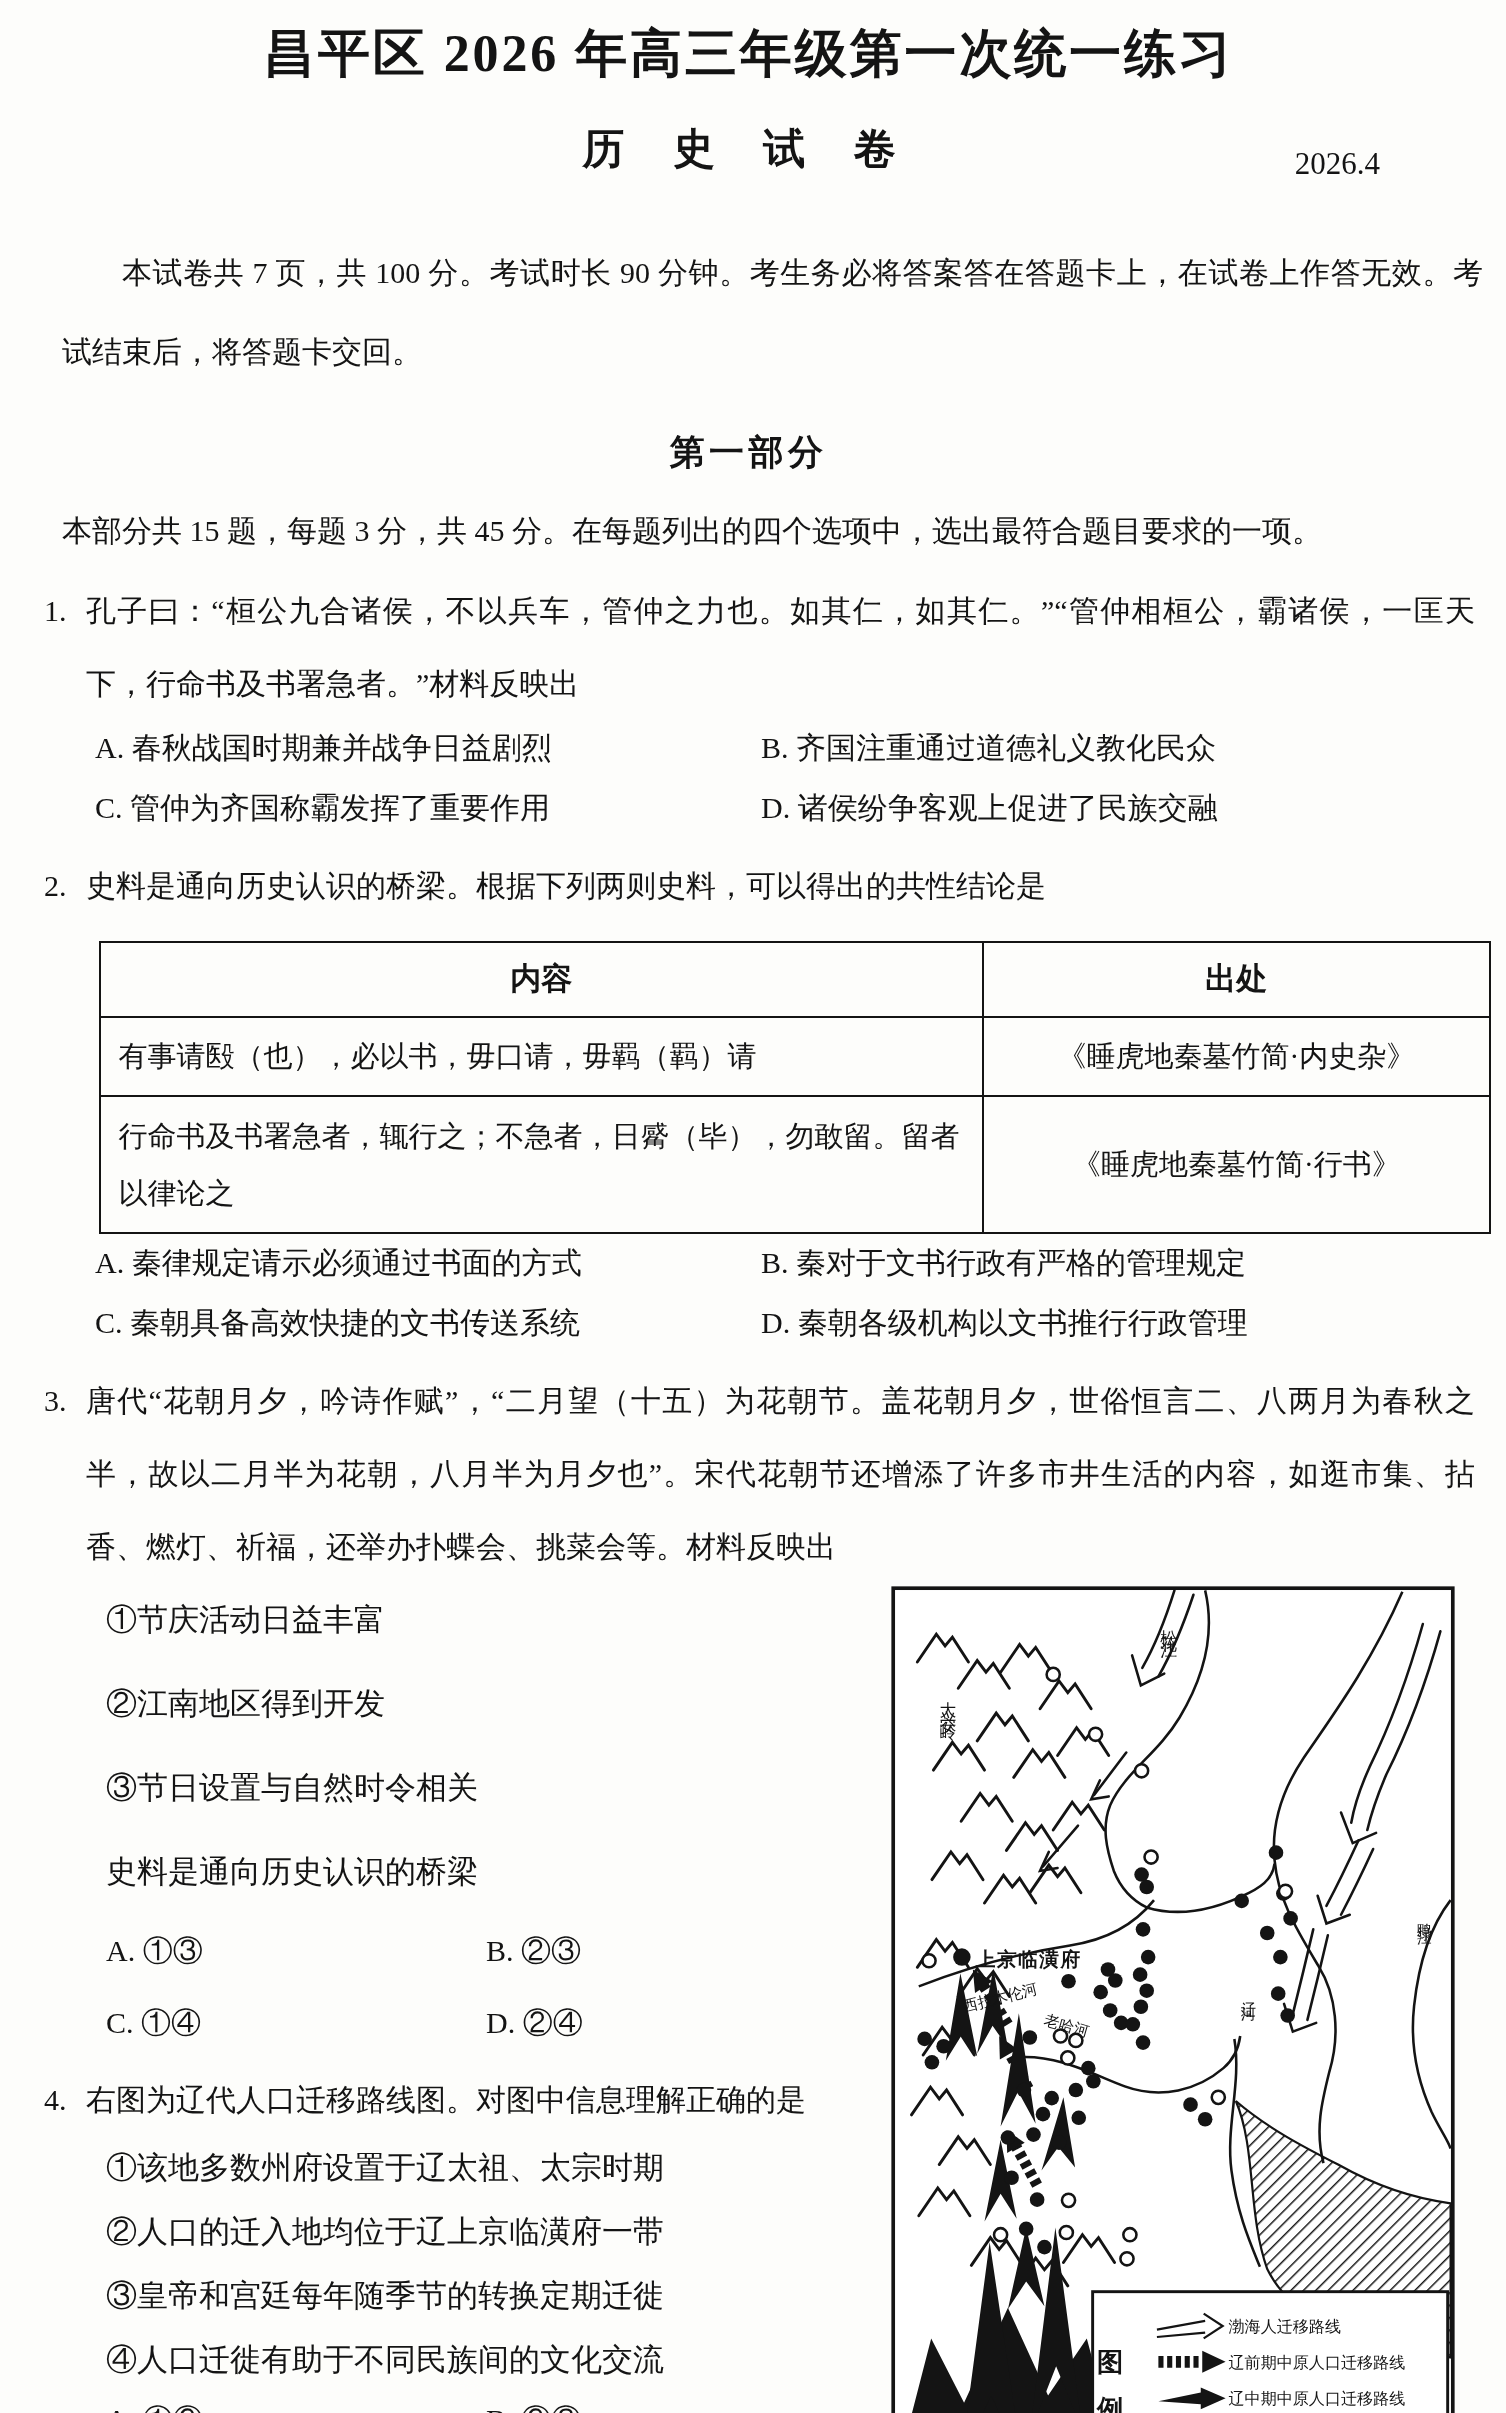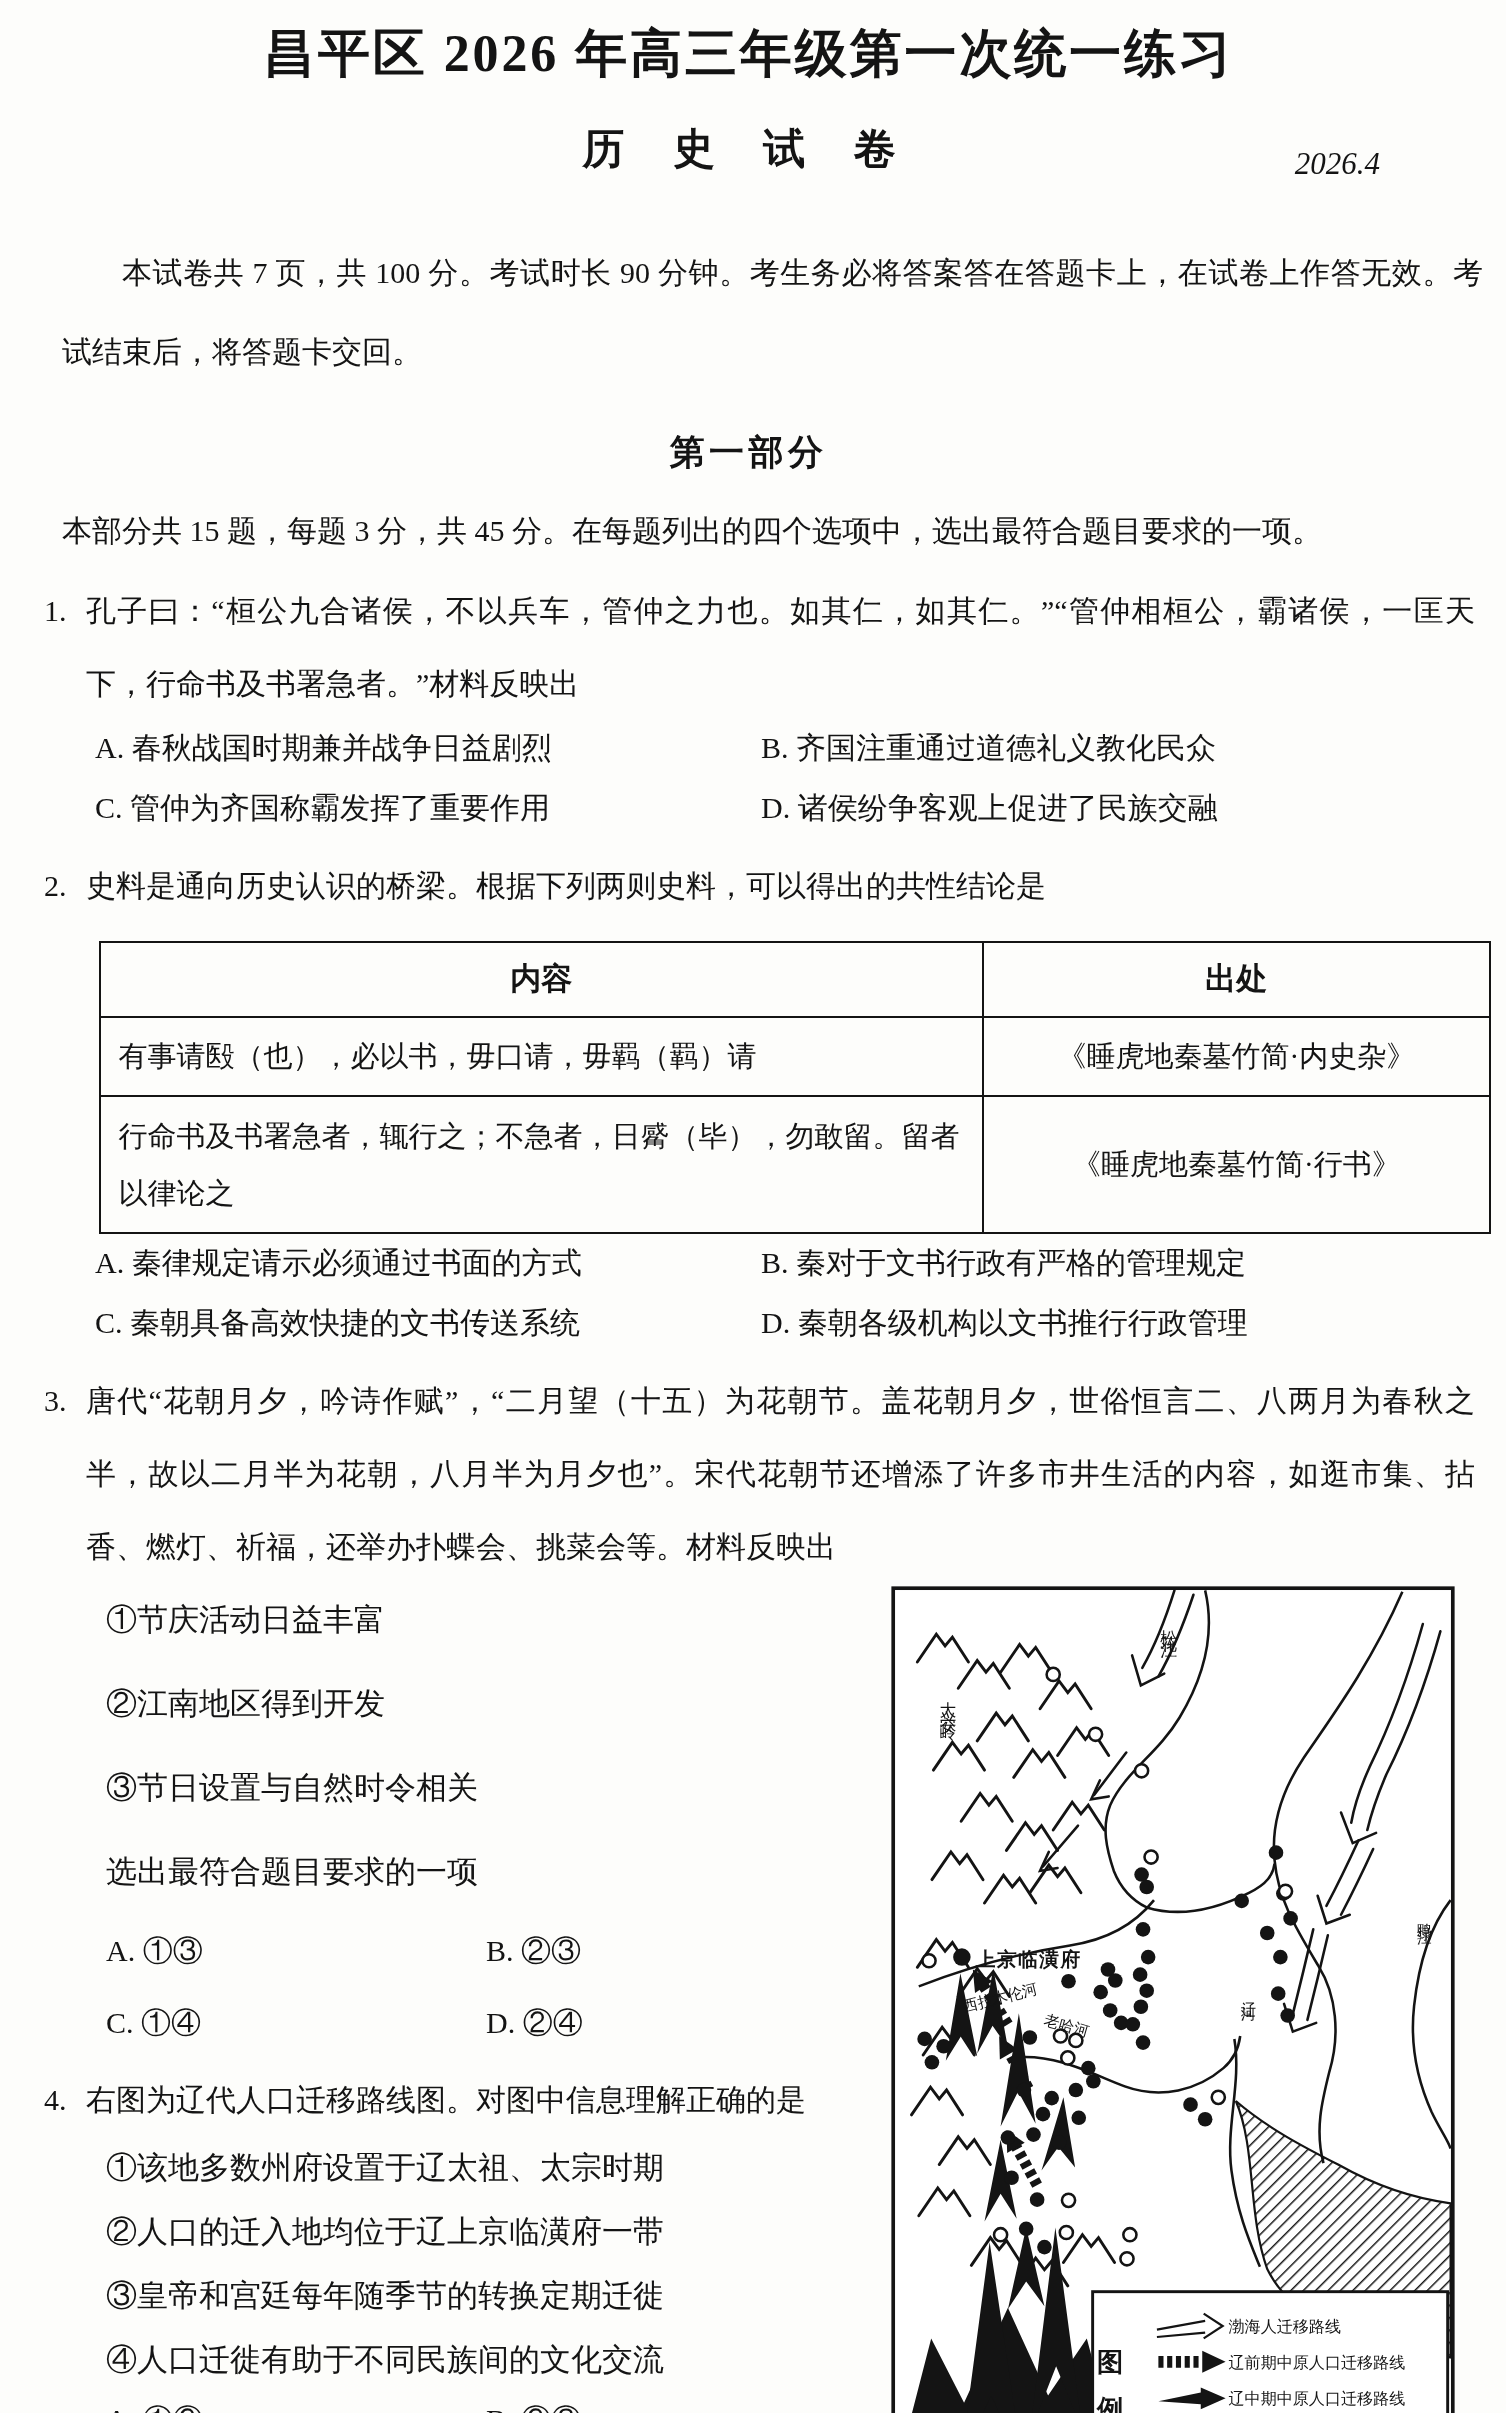--- a/index.html
+++ b/index.html
@@ -25,21 +25,20 @@
   }
   .doc-subtitle{
     position:absolute;left:0;right:0;
     text-align:center;
     font-size:42px;font-weight:bold;
     letter-spacing:19px;
   }
   .doc-date{
     position:absolute;right:95px;bottom:-2.9px;
     font-size:31px;
-    font-style:italic;
   }
   .intro{
     margin:54px 0 0 40px;
     width:1421px;
     font-size:30px;
     line-height:79px;
     text-indent:2em;
     text-align:justify;
   }
   .part-heading{
@@ -188,21 +187,21 @@
       </div>
     </div>
 
     <div class="two-col">
       <div class="left-col">
 
         <div class="items items-q3">
           <div class="item">①节庆活动日益丰富</div>
           <div class="item">②江南地区得到开发</div>
           <div class="item">③节日设置与自然时令相关</div>
-          <div class="item">选出最符合题目要求的一项</div>
+          <div class="item">史料是通向历史认识的桥梁</div>
         </div>
         <div class="opts opts-narrow" style="row-gap:34px;">
           <div class="opt">A. ①③</div>
           <div class="opt">B. ②③</div>
           <div class="opt">C. ①④</div>
           <div class="opt">D. ②④</div>
         </div>
 
         <div class="q" style="margin-top:34px;">
           <div class="stem" style="line-height:47px;">

